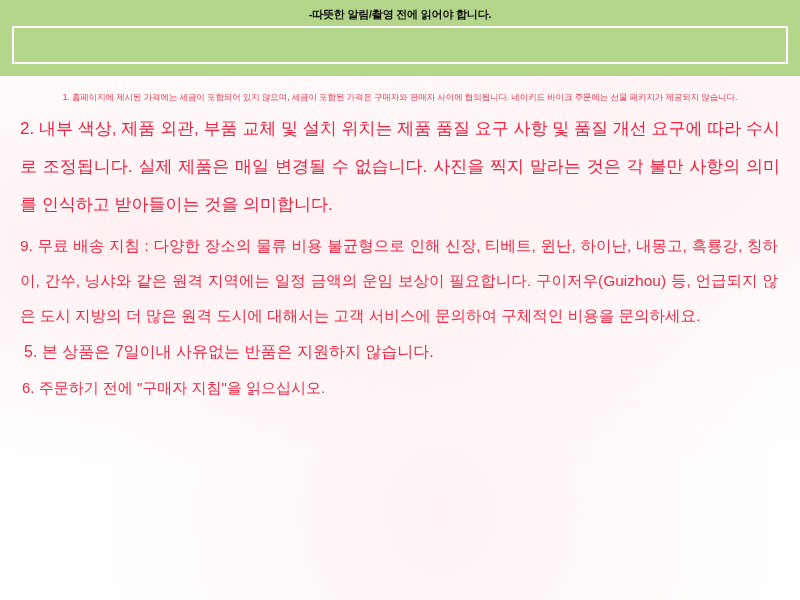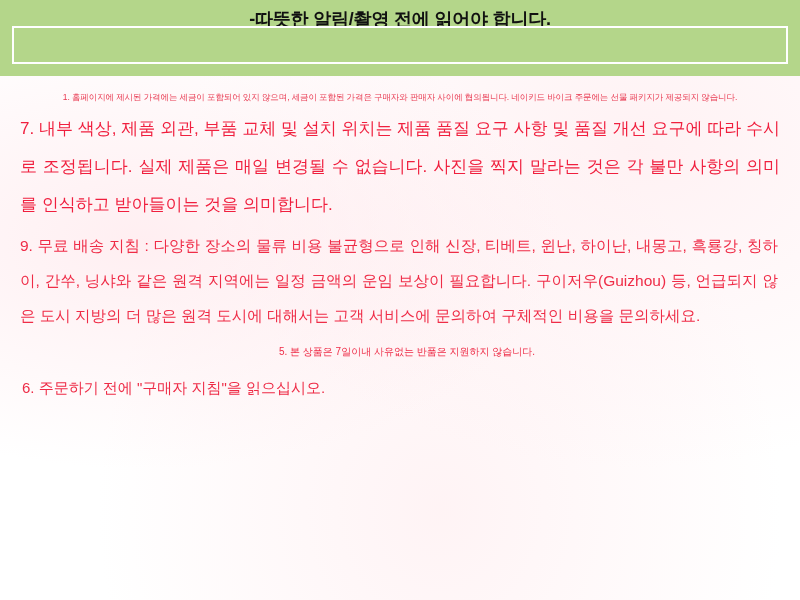--- a/index.html
+++ b/index.html
@@ -35,21 +35,21 @@
     height: 76px;
     background: #b4d68a;
     box-sizing: border-box;
   }
   .banner-title {
     position: absolute;
     left: 0;
     top: 7px;
     width: 800px;
     text-align: center;
-    font-size: 18px;
+    font-size: 11px;
     font-weight: bold;
     color: #111111;
     letter-spacing: -0.2px;
     white-space: nowrap;
   }
   .banner-box {
     position: absolute;
     left: 12px;
     top: 26px;
     width: 776px;
@@ -105,25 +105,24 @@
   .item-4 {
     font-size: 15.5px;
     line-height: 35px;
     padding: 4px 12px 0 10px;
     text-align: justify;
     text-justify: inter-character;
     color: #ef2c47;
   }
 
   .item-5 {
-    font-size: 10px;
+    font-size: 16px;
     line-height: 22px;
     padding: 8px 0 0 14px;
     color: #ee2b46;
-    text-align: center;
   }
 
   .item-6 {
     font-size: 15px;
     line-height: 26px;
     padding: 12px 0 0 12px;
     color: #ee2b46;
   }
 </style>
 </head>
@@ -134,21 +133,21 @@
   <div class="banner">
     <div class="banner-title">-따뜻한 알림/촬영 전에 읽어야 합니다.</div>
     <div class="banner-box"></div>
   </div>
 
   <div class="content">
 
     <p class="item item-1">1. 홈페이지에 제시된 가격에는 세금이 포함되어 있지 않으며, 세금이 포함된 가격은 구매자와 판매자 사이에 협의됩니다. 네이키드 바이크 주문에는 선물 패키지가 제공되지 않습니다.</p>
 
 
-    <p class="item item-3">7. 내부 색상, 제품 외관, 부품 교체 및 설치 위치는 제품 품질 요구 사항 및 품질 개선 요구에 따라 수시로 조정됩니다. 실제 제품은 매일 변경될 수 없습니다. 사진을 찍지 말라는 것은 각 불만 사항의 의미를 인식하고 받아들이는 것을 의미합니다.</p>
+    <p class="item item-3">2. 내부 색상, 제품 외관, 부품 교체 및 설치 위치는 제품 품질 요구 사항 및 품질 개선 요구에 따라 수시로 조정됩니다. 실제 제품은 매일 변경될 수 없습니다. 사진을 찍지 말라는 것은 각 불만 사항의 의미를 인식하고 받아들이는 것을 의미합니다.</p>
 
     <p class="item item-4">9. 무료 배송 지침 : 다양한 장소의 물류 비용 불균형으로 인해 신장, 티베트, 윈난, 하이난, 내몽고, 흑룡강, 칭하이, 간쑤, 닝샤와 같은 원격 지역에는 일정 금액의 운임 보상이 필요합니다. 구이저우(Guizhou) 등, 언급되지 않은 도시 지방의 더 많은 원격 도시에 대해서는 고객 서비스에 문의하여 구체적인 비용을 문의하세요.</p>
 
     <p class="item item-5">5. 본 상품은 7일이내 사유없는 반품은 지원하지 않습니다.</p>
 
     <p class="item item-6">6. 주문하기 전에 "구매자 지침"을 읽으십시오.</p>
 
   </div>
 
 </div>

